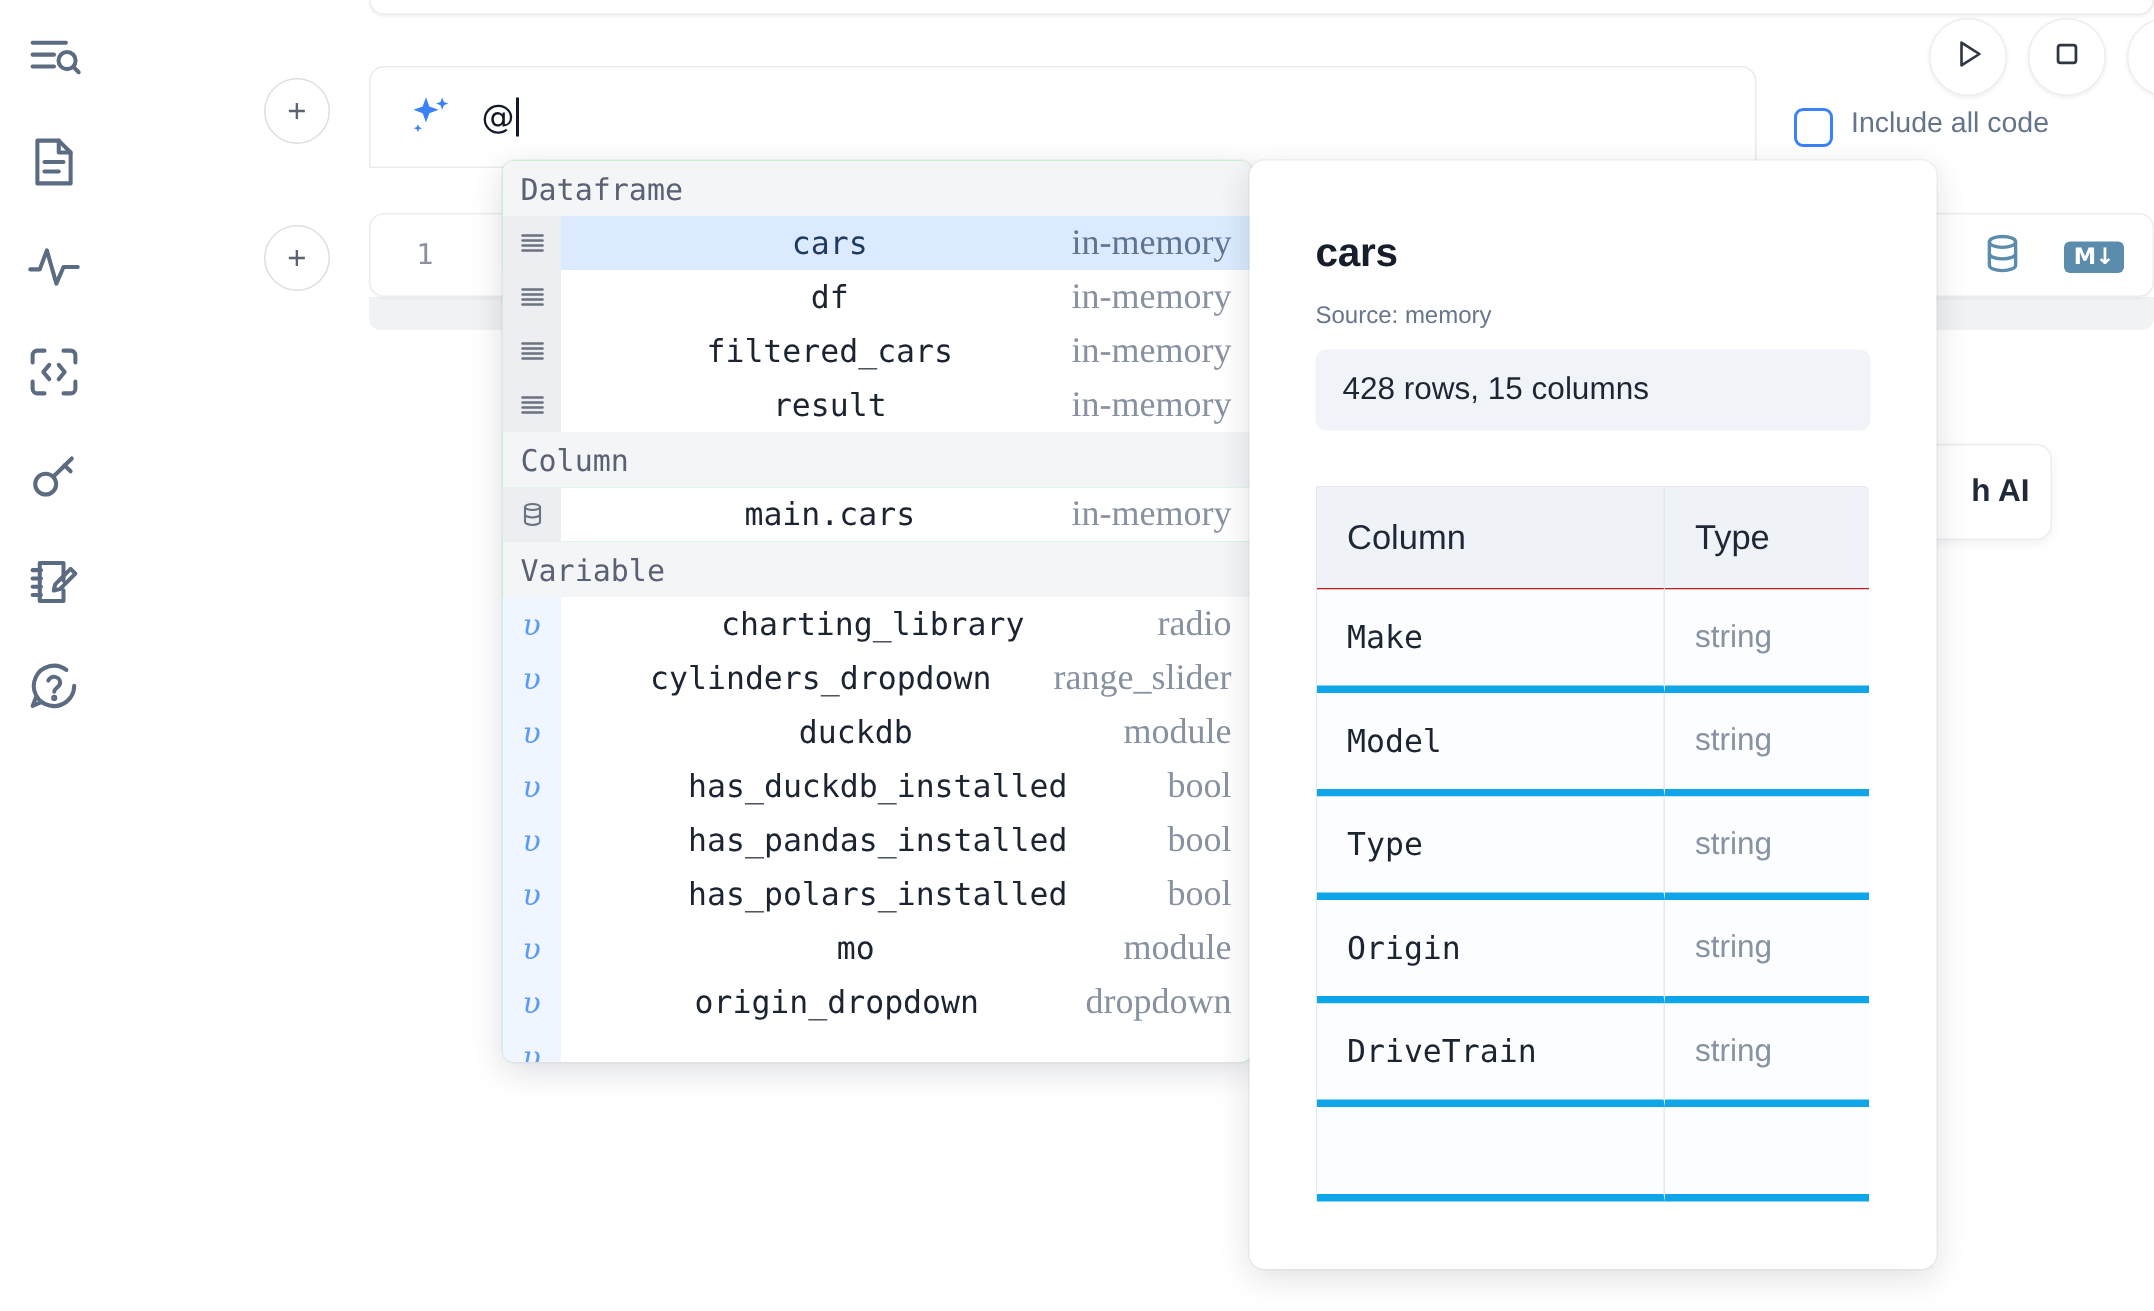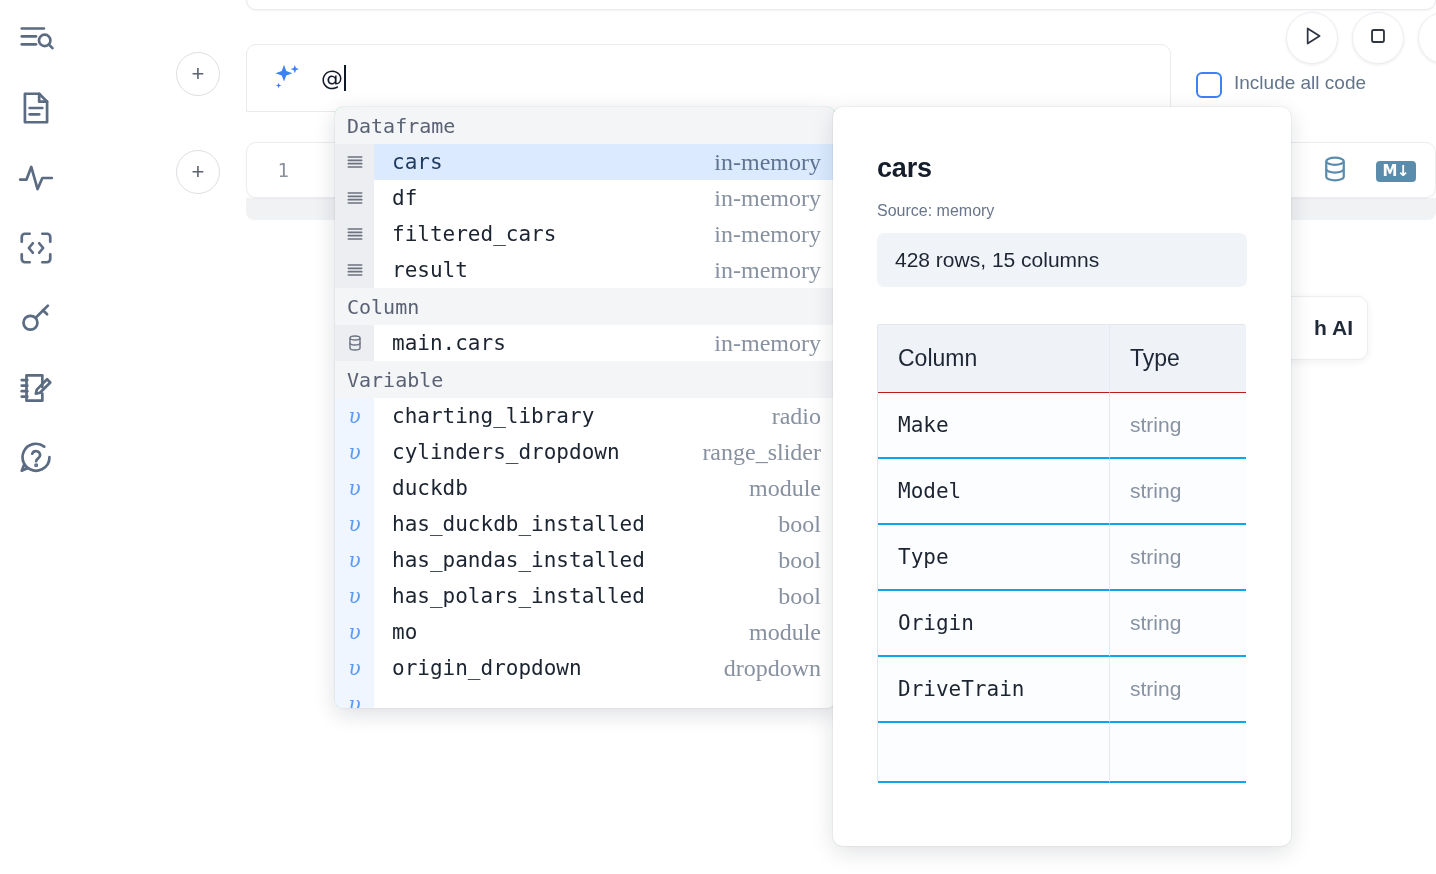--- a/index.html
+++ b/index.html
@@ -218,20 +218,21 @@
     position: absolute;
     left: 335px; top: 107px;
     width: 500px;
     height: 601px;
     background: #86efac;
     border-radius: 8px;
     box-shadow: 0 6px 22px rgba(16,24,40,.14), 0 0 0 1px rgba(16,24,40,.04);
     overflow: hidden;
     z-index: 20;
     font-family: "DejaVu Sans Mono", monospace;
+    text-align: center;
   }
   .ac-section {
     background: #f4f5f7;
     color: #596173;
     font-size: 20px;
     padding: 6px 0 6px 12px;
     height: 37px;
     display: flex;
     align-items: center;
   }
@@ -319,21 +320,21 @@
   .pv-tr { display: flex; }
   .pv-th {
     background: #eff2f7;
     font-size: 23px;
     color: #1e2736;
     padding: 20px 0 20px 20px;
     border-bottom: 1px solid #b91c1c;
   }
   .pv-td {
     padding: 20px 0 20px 20px;
-    border-bottom: 2px solid #0ea5e9;
+    border-bottom: 5px solid #0ea5e9;
     background: #fcfdfe;
   }
   .pv-c1 { width: 232px; flex: 0 0 232px; border-right: 1px solid #e5eaf1; }
   .pv-c2 { width: 136px; flex: 0 0 136px; }
   .pv-col-name {
     font-family: "DejaVu Sans Mono", monospace;
     font-size: 21px;
     color: #1b2430;
   }
   .pv-col-type {

